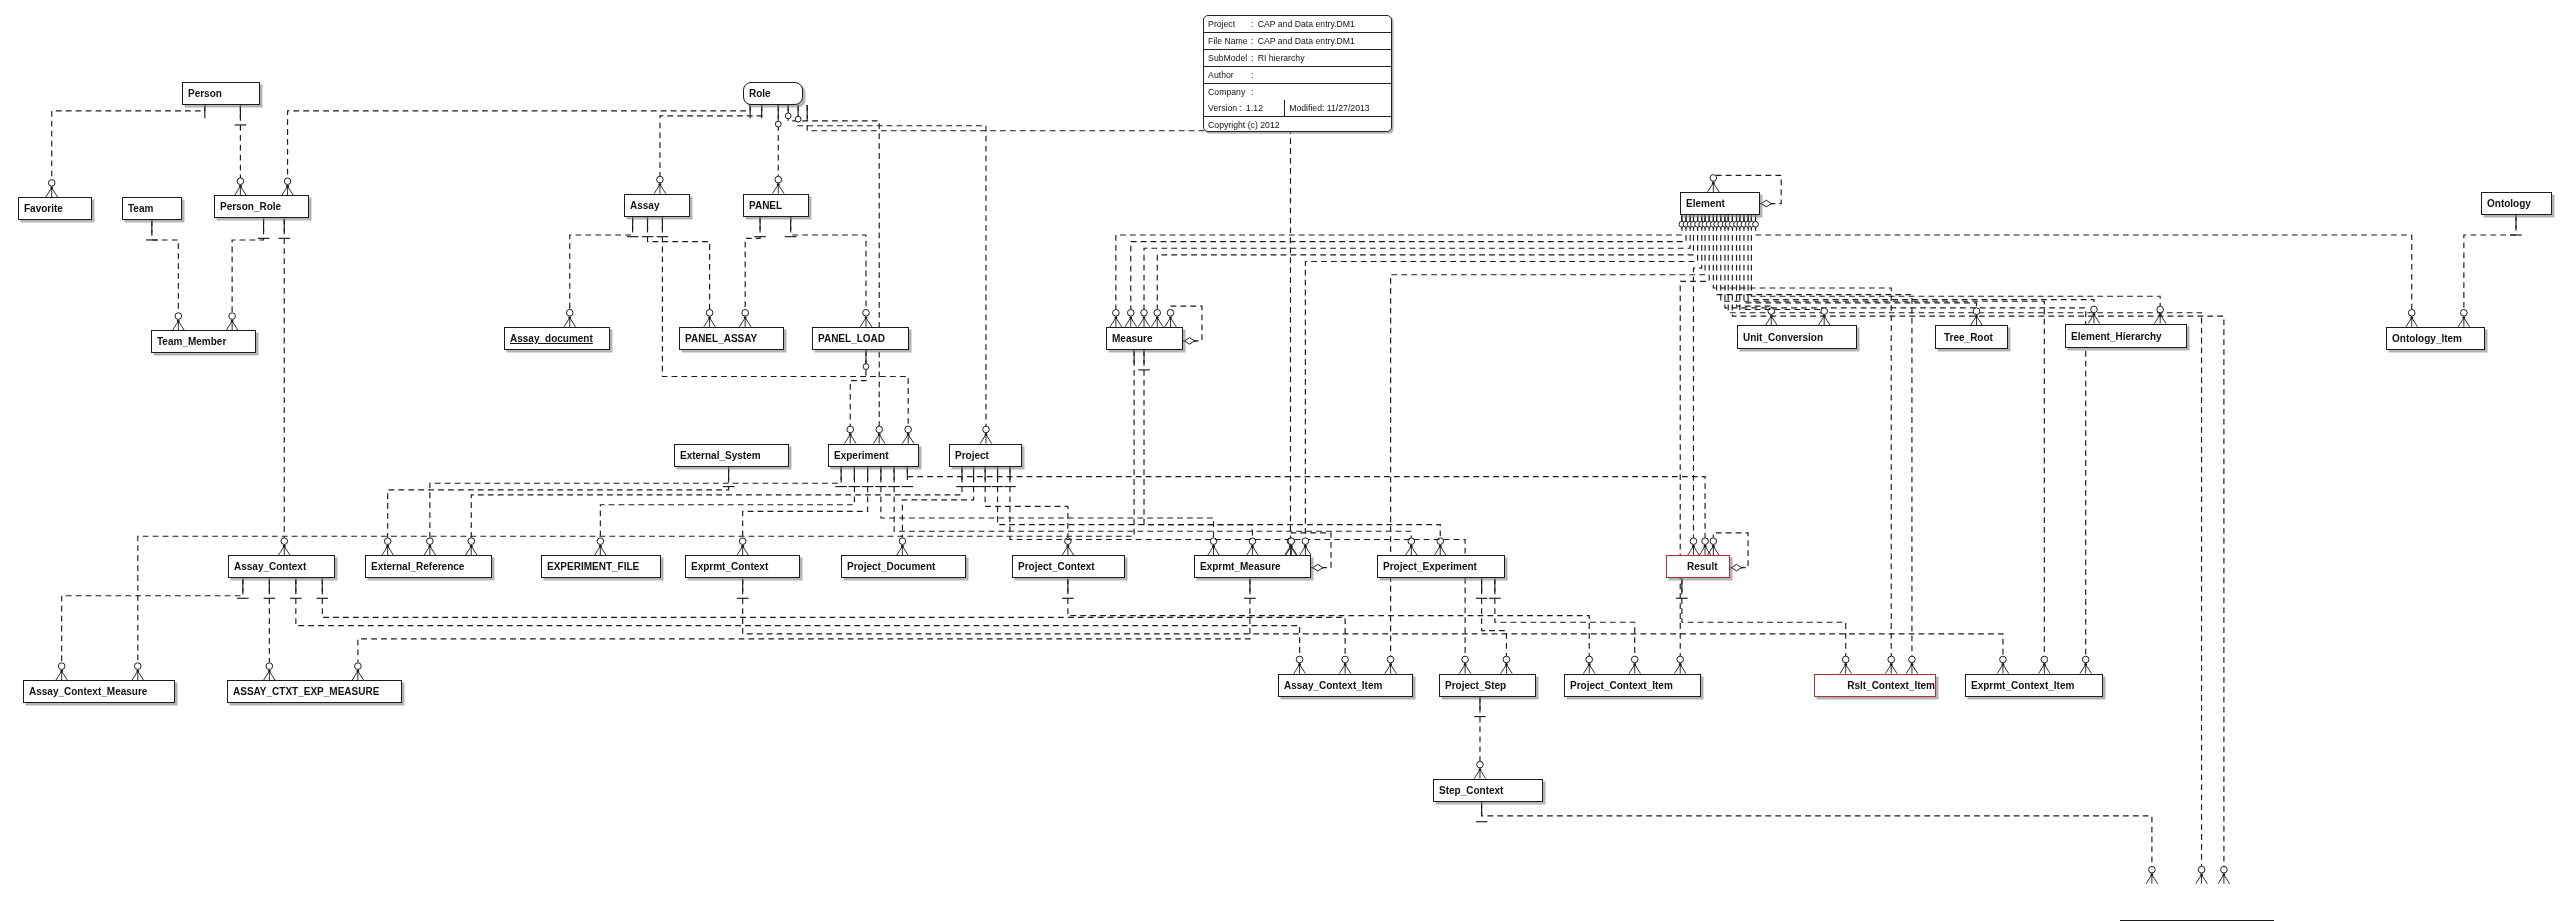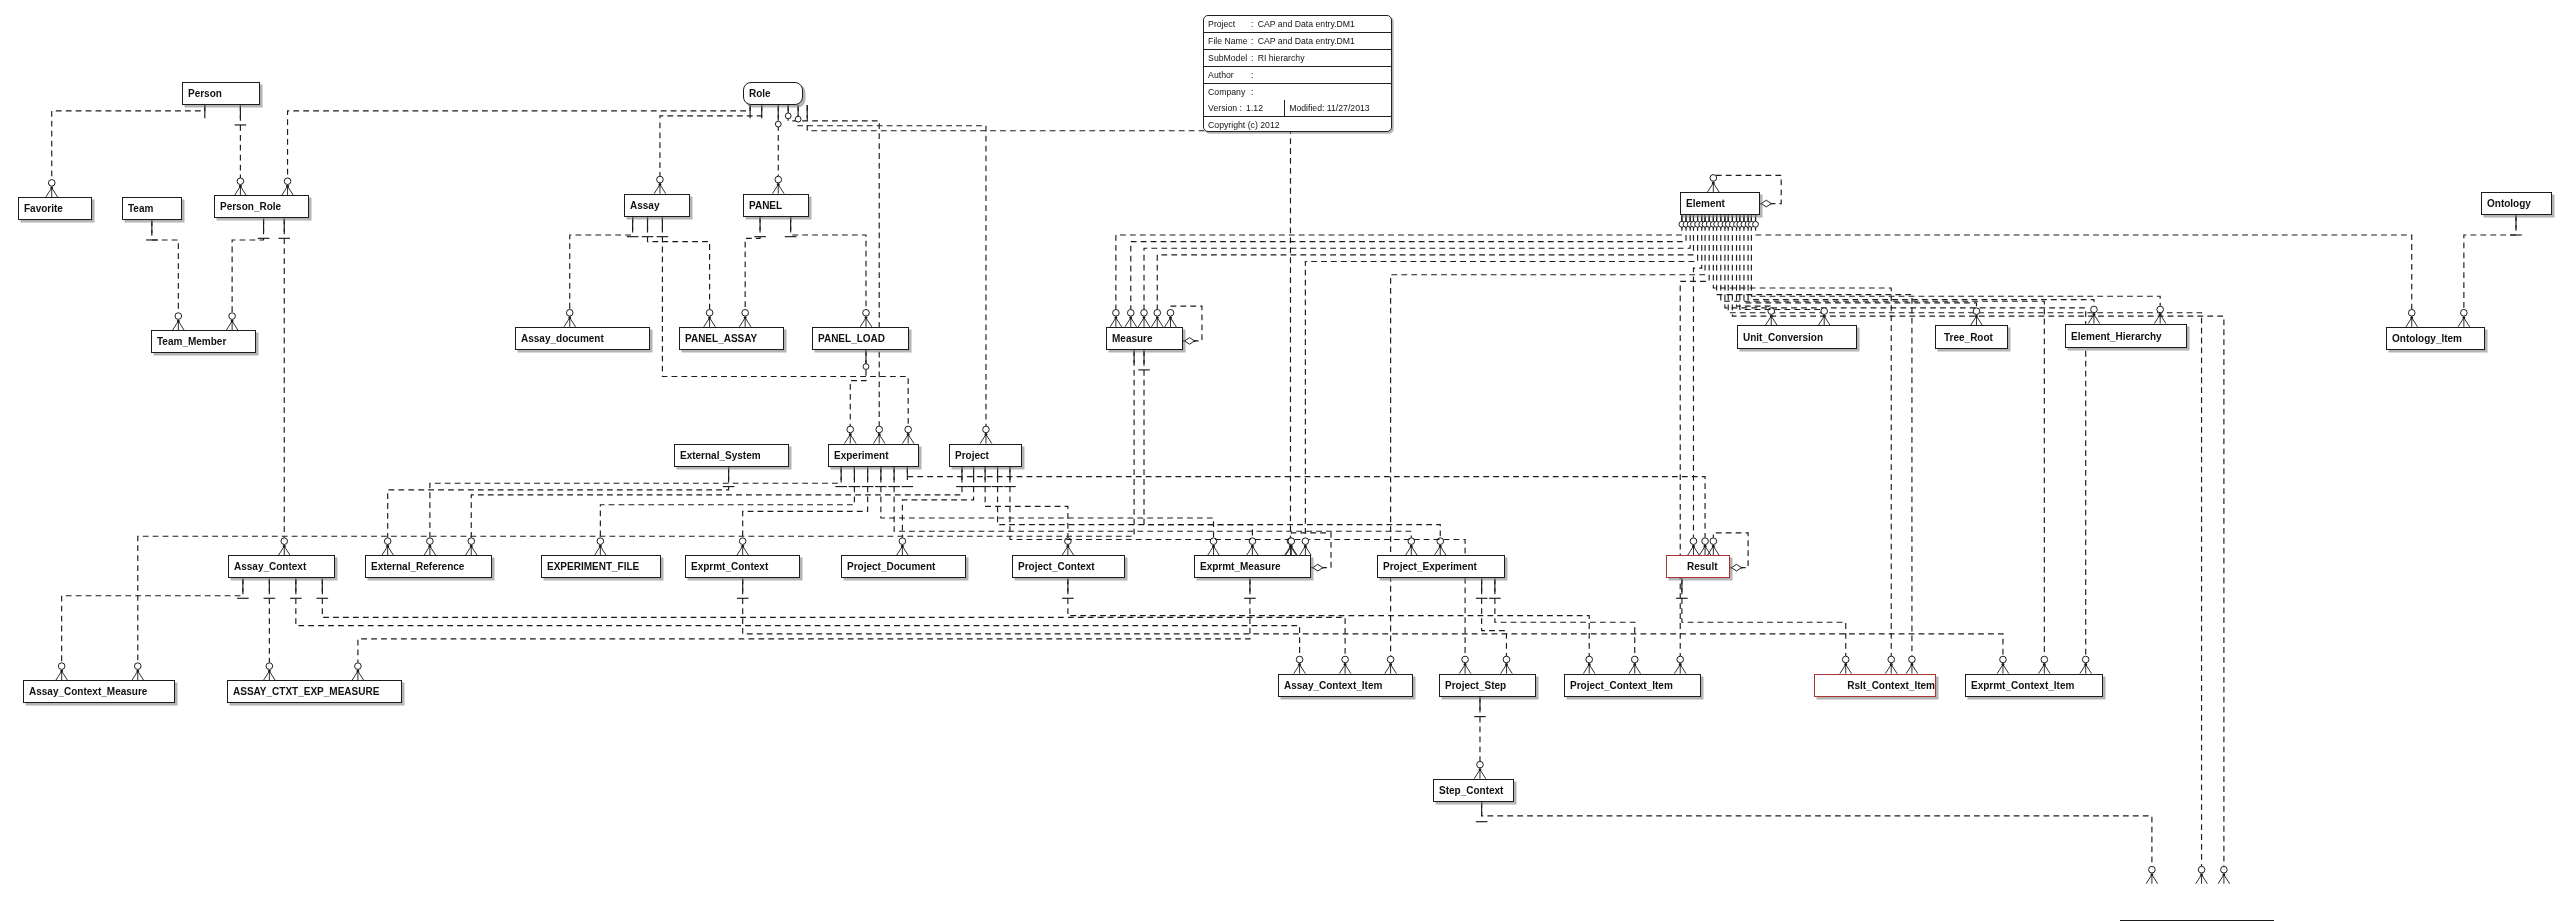--- a/index.html
+++ b/index.html
@@ -770,21 +770,21 @@
     </div>
 
     <div class="entity" style="left: 624px; top: 194px; width: 66px; height: 23px;">
       <span>Assay</span>
     </div>
 
     <div class="entity" style="left: 743px; top: 194px; width: 66px; height: 23px;">
       <span>PANEL</span>
     </div>
 
-    <div class="entity" style="left: 515px; top: 327px; width: 135px; height: 23px;">
+    <div class="entity" style="left: 504px; top: 327px; width: 106px; height: 23px; text-decoration: underline;">
       <span>Assay_document</span>
     </div>
 
     <div class="entity" style="left: 679px; top: 327px; width: 105px; height: 23px;">
       <span>PANEL_ASSAY</span>
     </div>
 
     <div class="entity" style="left: 812px; top: 327px; width: 97px; height: 23px;">
       <span>PANEL_LOAD</span>
     </div>
@@ -886,21 +886,21 @@
     </div>
 
     <div class="entity red" style="left: 1814px; top: 674px; width: 122px; height: 23px; justify-content: flex-end;">
       <span>Rslt_Context_Item</span>
     </div>
 
     <div class="entity" style="left: 1965px; top: 674px; width: 138px; height: 23px;">
       <span>Exprmt_Context_Item</span>
     </div>
 
-    <div class="entity" style="left: 1433px; top: 779px; width: 81px; height: 23px;">
+    <div class="entity" style="left: 1433px; top: 779px; width: 110px; height: 23px;">
       <span>Step_Context</span>
     </div>
 
     <div class="entity" style="left: 2120px; top: 920px; width: 154px; height: 23px;">
       <span>Step_Context_Item</span>
     </div>
   </div>
 
 
 </body></html>

